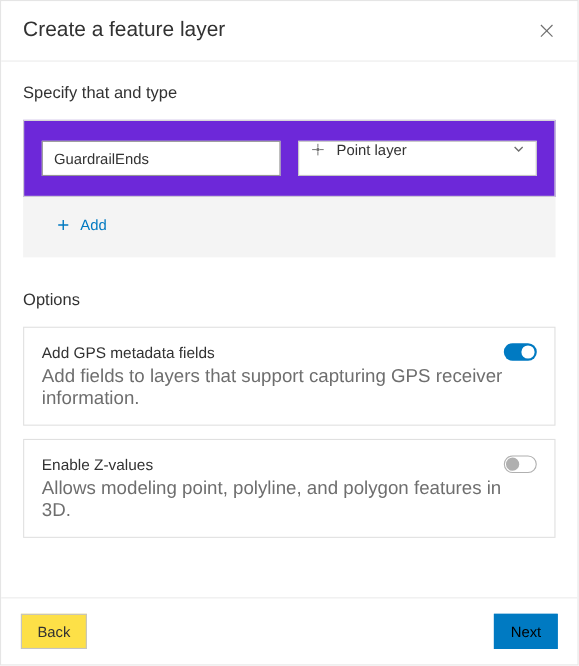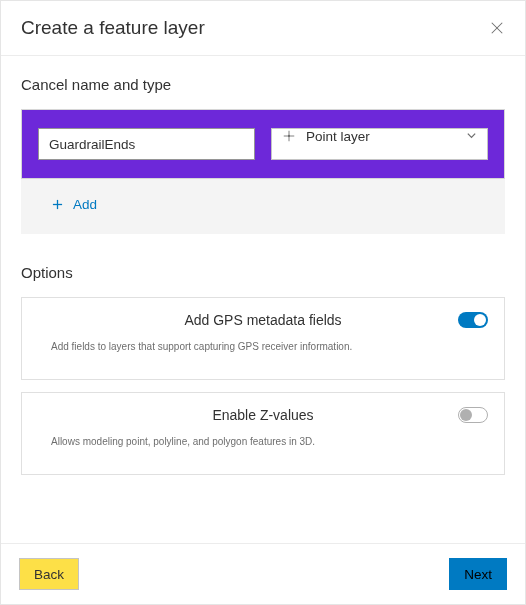--- a/index.html
+++ b/index.html
@@ -110,26 +110,25 @@
   .option-card {
     border: 1px solid #e0e0e0;
     padding: 14px 16px;
     margin-bottom: 12px;
     position: relative;
   }
   .opt-title {
     font-size: 14px;
     color: #323232;
     margin: 0 0 4px 0;
-    text-align: center;
   }
   .opt-desc {
-    font-size: 10px;
+    font-size: 17px;
     color: #6e6e6e;
-    margin: 13px;
+    margin: 0;
     max-width: 420px;
   }
   .toggle {
     position: absolute;
     top: 14px;
     right: 16px;
     width: 30px;
     height: 16px;
     border-radius: 10px;
     cursor: pointer;
@@ -184,21 +183,21 @@
   <div class="close">
     <svg viewBox="0 0 16 16" width="14" height="14" stroke="currentColor" stroke-width="1.2" fill="none">
       <line x1="2" y1="2" x2="14" y2="14"></line>
         <line x1="14" y1="2" x2="2" y2="14"></line>
     </svg>
   </div>
 </div>
 
 <div class="body">
 
-  <p class="section-title">Cancel name and type</p>
+  <p class="section-title">Specify that and type</p>
 
   <div class="name-type-box">
     <div class="row-pair">
       <input class="name-input" type="text" value="GuardrailEnds" style="">
       <div class="type-select">
         <span class="pt-icon">
           <svg viewBox="0 0 16 16" width="14" height="14" stroke="currentColor" stroke-width="1" fill="none">
             <line x1="8" y1="2" x2="8" y2="6"></line>
             <line x1="8" y1="10" x2="8" y2="14"></line>
             <line x1="2" y1="8" x2="6" y2="8"></line>

